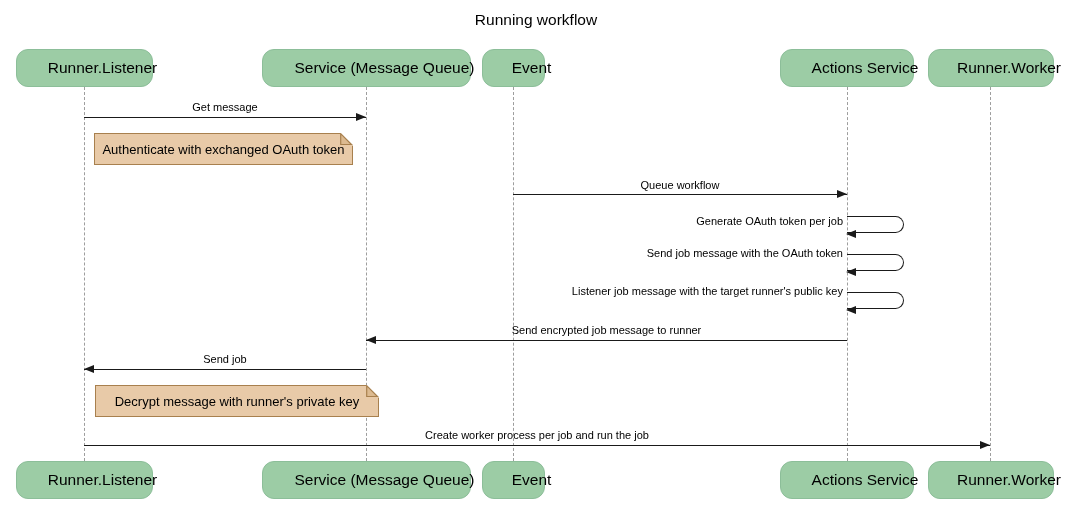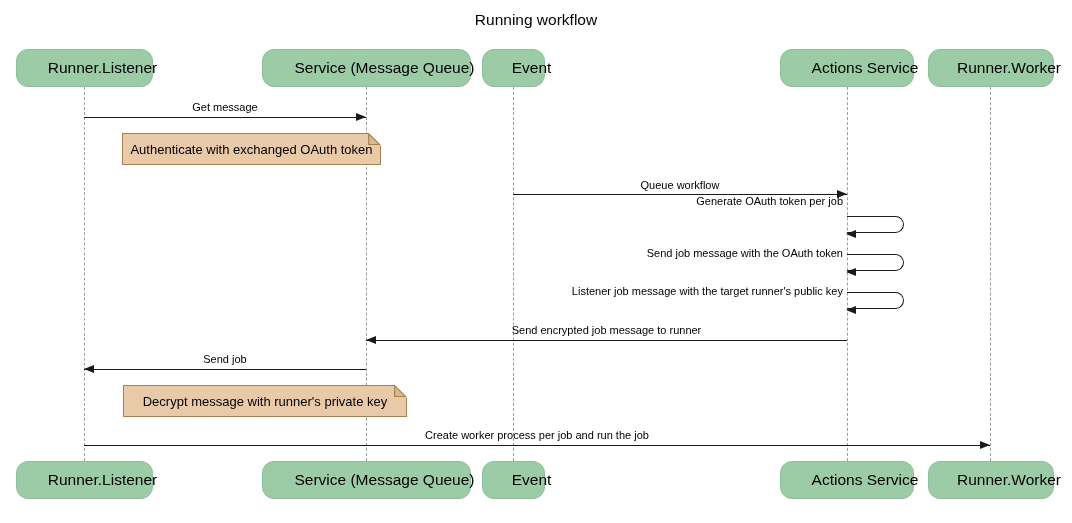--- a/index.html
+++ b/index.html
@@ -90,21 +90,20 @@
   .note {
     position: absolute;
     height: 32px;
     background: #E8CAA8;
     border: 1.4px solid #A8804E;
     font-size: 13px;
     display: flex;
     align-items: center;
     justify-content: center;
     white-space: nowrap;
-    margin-left: 28px;
   }
   .note .fold {
     position: absolute;
     top: -1.4px; right: -1.4px;
   }
 </style>
 </head>
 <body>
 
 <div id="diagram">
@@ -130,21 +129,21 @@
     <span>Authenticate with exchanged OAuth token</span>
     <svg class="fold" width="13" height="13" viewBox="0 0 13 13">
       <path d="M0 0 L13 13 L13 0 Z" fill="#ffffff"></path>
       <path d="M0.7 0.7 L11.5 11.5 L0.7 11.5 Z" fill="#DCBA90" stroke="#A8804E" stroke-width="1.2"></path>
     </svg>
   </div>
 
   <div class="msg-label" style="left:513px; top:179px; width:334px">Queue workflow</div>
   <div class="msg-line right" style="left:513px; top:194px; width:334px"></div>
 
-  <div class="msg-label align-right" style="left:543px; top:195px; width:300px">Generate OAuth token per job</div>
+  <div class="msg-label align-right" style="left:543px; top:215px; width:300px">Generate OAuth token per job</div>
   <div class="self-loop" style="left:847px; top:216px"></div>
 
   <div class="msg-label align-right" style="left:543px; top:247px; width:300px">Send job message with the OAuth token</div>
   <div class="self-loop" style="left:847px; top:254px"></div>
 
   <div class="msg-label align-right" style="left:513px; top:285px; width:330px">Listener job message with the target runner's public key</div>
   <div class="self-loop" style="left:847px; top:292px"></div>
 
   <div class="msg-label" style="left:366px; top:324px; width:481px">Send encrypted job message to runner</div>
   <div class="msg-line left" style="left:366px; top:340px; width:481px"></div>

